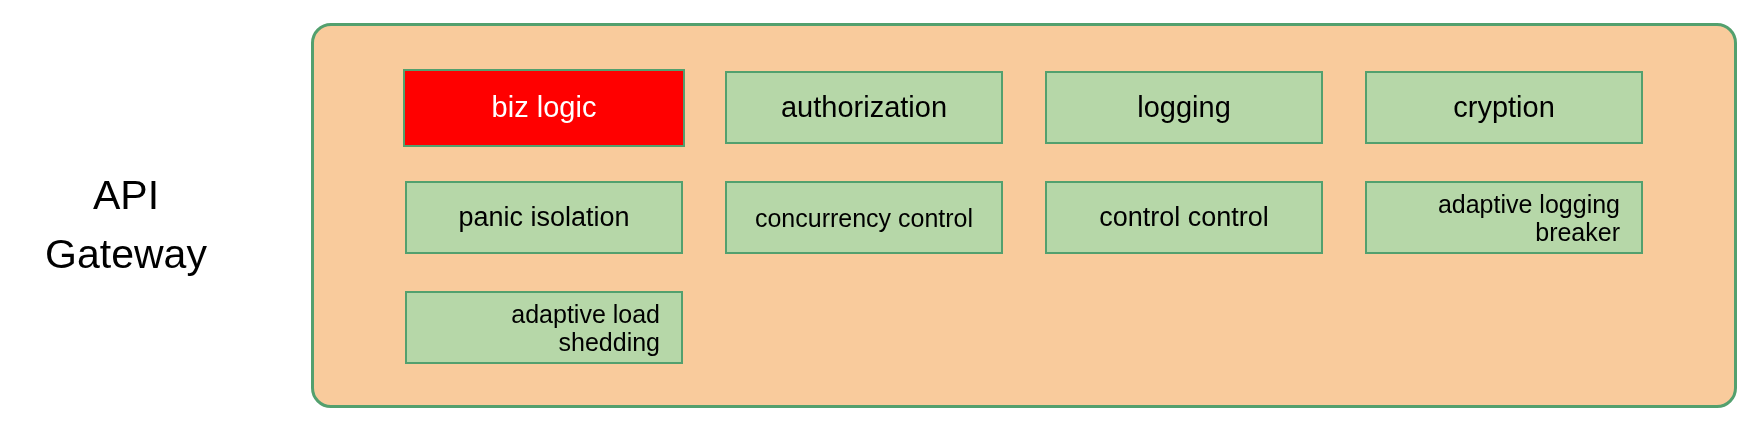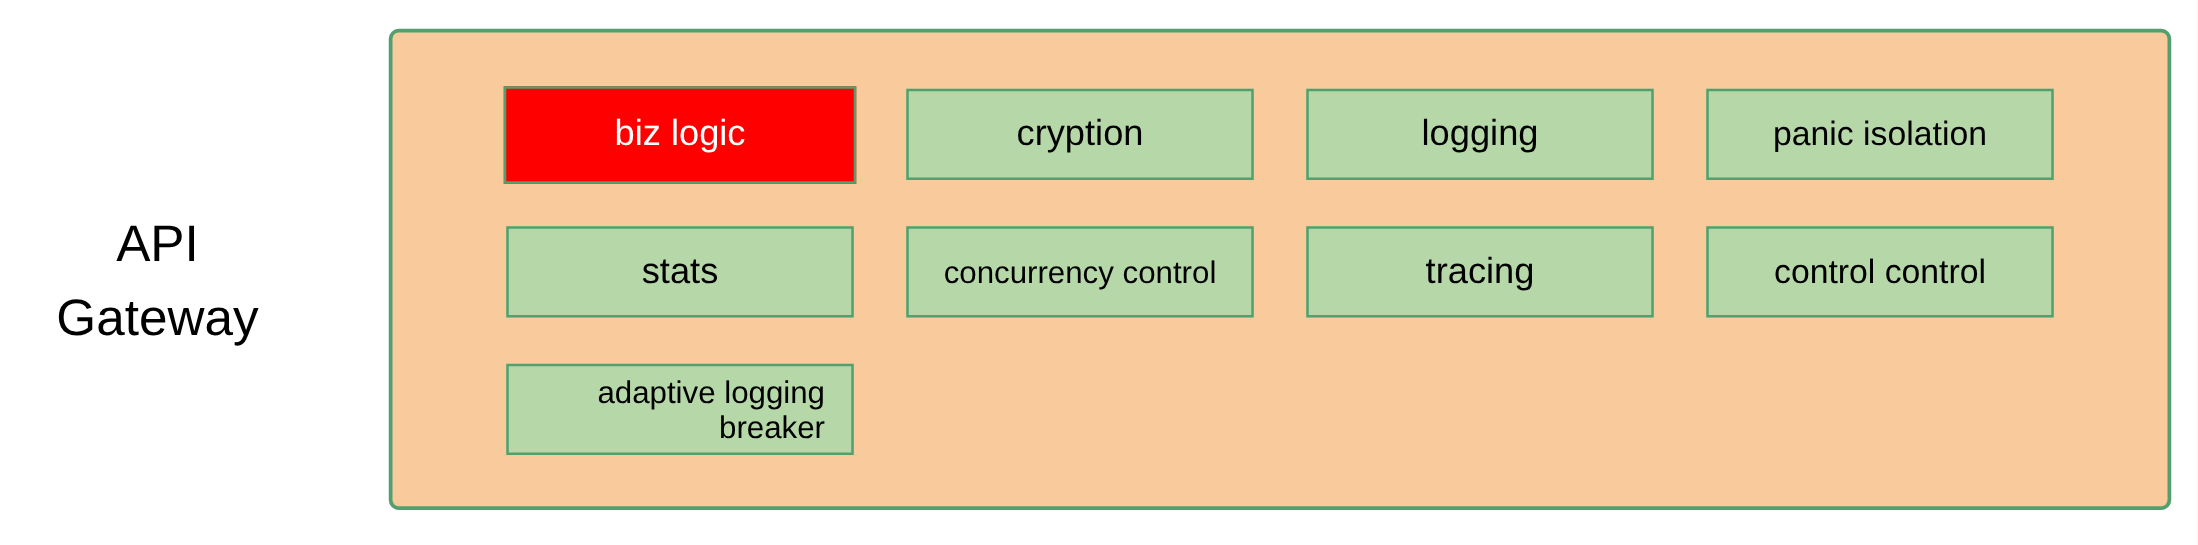--- a/index.html
+++ b/index.html
@@ -27,21 +27,21 @@
   }
   .container-shape {
     position: absolute;
     left: 311px;
     top: 23px;
     width: 1426px;
     height: 385px;
     box-sizing: border-box;
     background: var(--container-fill, #f9cb9c);
     border: 3px solid var(--container-border, #53a06e);
-    border-radius: 8px;
+    border-radius: 20px;
   }
   .grid {
     position: absolute;
     left: 91px;
     top: 45px;
     display: grid;
     grid-template-columns: repeat(4, 278px);
     grid-auto-rows: 73px;
     column-gap: 42px;
     row-gap: 37px;
@@ -81,41 +81,41 @@
 
   <div class="gateway-title">API Gateway</div>
 
   <div class="container-shape">
     <div class="grid">
 
       <div class="box lg highlight">
         <span>biz logic</span>
       </div>
       <div class="box lg">
-        <span>cryption</span>
+        <span>authorization</span>
       </div>
       <div class="box lg">
         <span>logging</span>
+      </div>
+      <div class="box lg">
+        <span>cryption</span>
       </div>
 
       <div class="box md">
         <span>panic isolation</span>
       </div>
-      <div class="box lg">
-        <span>stats</span>
-      </div>
       <div class="box sm">
         <span>concurrency control</span>
       </div>
 
-      <div class="box lg">
-        <span>tracing</span>
-      </div>
       <div class="box md">
         <span>control control</span>
       </div>
       <div class="box sm">
         <span>adaptive logging breaker</span>
+      </div>
+      <div class="box sm">
+        <span>adaptive load shedding</span>
       </div>
 
     </div>
   </div>
 </div>
 
 </body></html>

